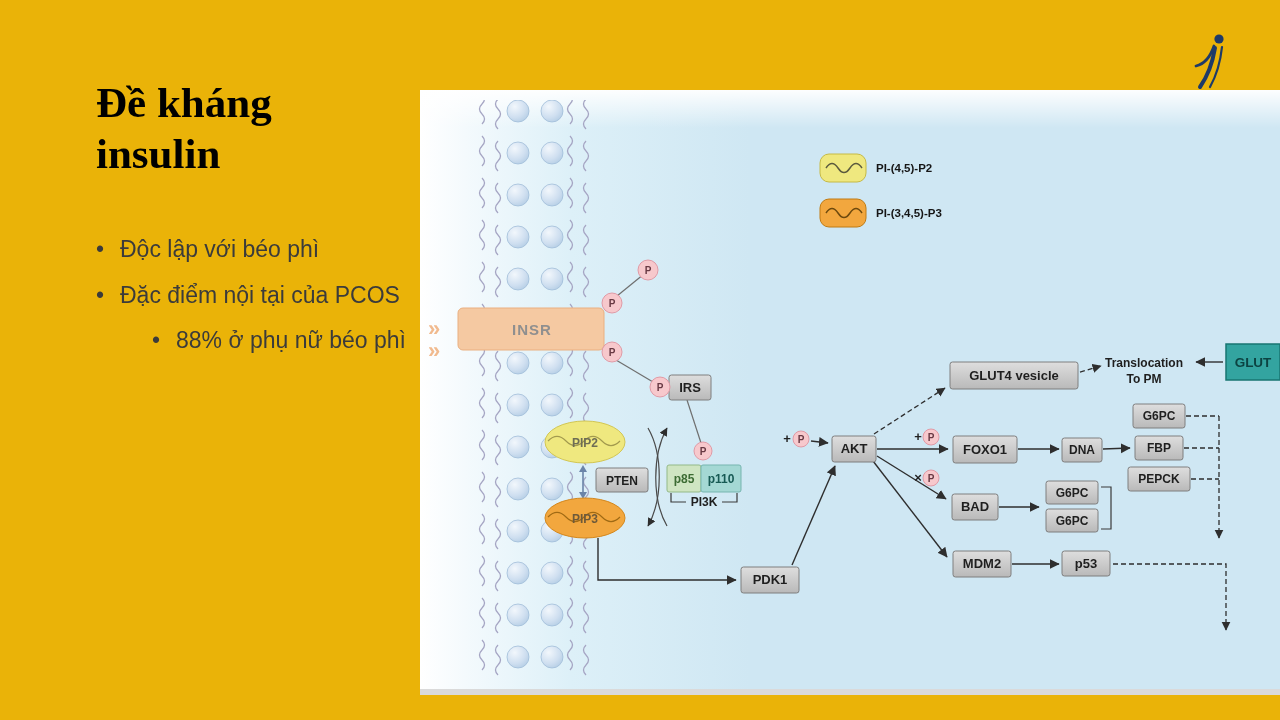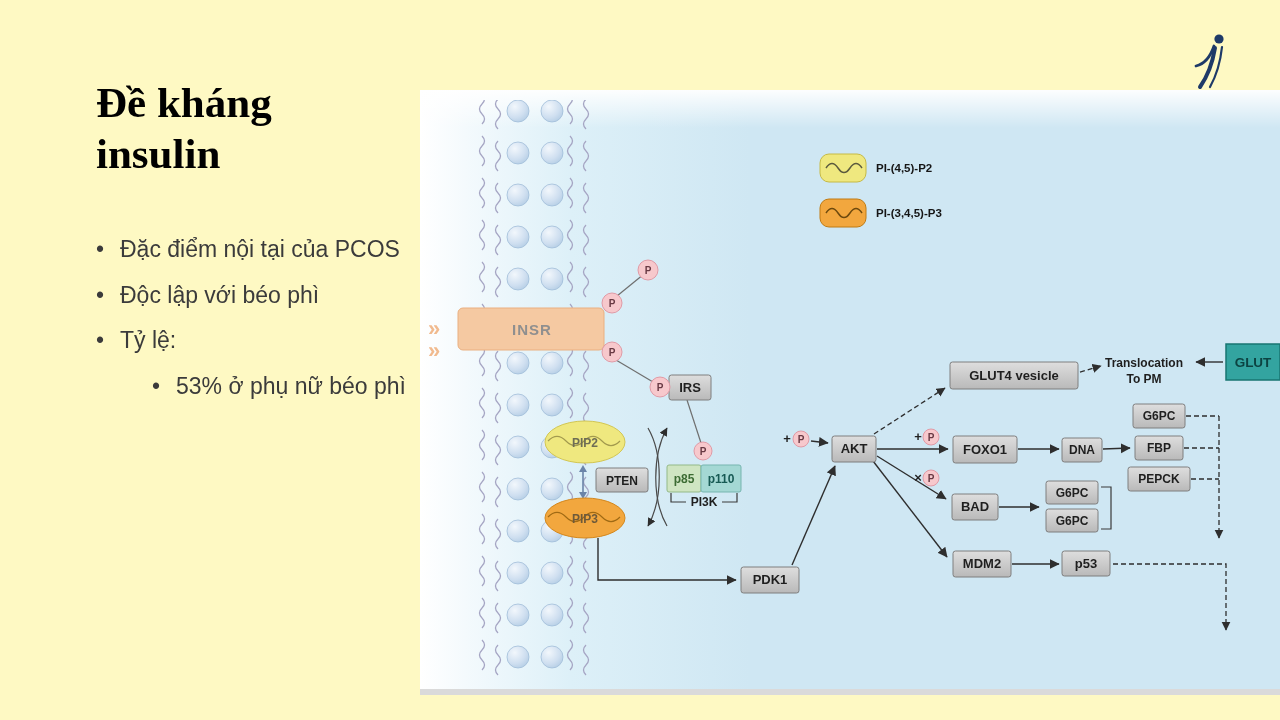--- a/index.html
+++ b/index.html
@@ -1,18 +1,18 @@
 <!DOCTYPE html>
 <html><head>
 <meta charset="utf-8">
 <style>
   *{margin:0;padding:0;box-sizing:border-box}
   html,body{width:1280px;height:720px;background:#fff;overflow:hidden;
     font-family:"Liberation Sans",sans-serif}
-  .slide{position:relative;width:1280px;height:720px;background:#fef9c3}
+  .slide{position:relative;width:1280px;height:720px;background:#eab308}
 
   .logo{position:absolute;left:1192px;top:30px;width:42px;height:60px}
 
   .left{position:absolute;left:96px;top:78px;width:340px}
   .title{font-family:"Liberation Serif",serif;font-weight:700;font-size:43px;
     line-height:1.18;color:#000;width:265px}
   .bullets{margin-top:56px}
   .b{display:flex;color:#3b3b3b;font-size:23px;line-height:1.28;margin-bottom:16px}
   .b .mark{width:24px;flex:none}
   .b .mark::before{content:"•"}
@@ -65,33 +65,29 @@
       <path d="M3,36 C11,34 17,28 21,16" stroke="#1e3a68" stroke-width="2.8" fill="none" stroke-linecap="round"></path>
       <path d="M17,57 C22,48 27,36 29,17" stroke="#1e3a68" stroke-width="2.2" fill="none" stroke-linecap="round"></path>
     </svg>
   </div>
 
   <div class="left">
     <h1 class="title">Đề kháng insulin</h1>
     <div class="bullets">
       <div class="b l1">
           <span class="mark"></span>
-          <span class="txt">Đặc điểm nội tại của PCOS</span>
-        </div>
-      <div class="b l1">
-          <span class="mark"></span>
           <span class="txt">Độc lập với béo phì</span>
         </div>
       <div class="b l1">
           <span class="mark"></span>
-          <span class="txt">Tỷ lệ:</span>
+          <span class="txt">Đặc điểm nội tại của PCOS</span>
         </div>
       <div class="b l2">
           <span class="mark"></span>
-          <span class="txt">53% ở phụ nữ béo phì</span>
+          <span class="txt">88% ở phụ nữ béo phì</span>
         </div>
     </div>
   </div>
 
   <div class="diagram">
     <svg width="860" height="600" viewBox="0 0 860 600">
       <defs>
         <linearGradient id="gb" x1="0" y1="0" x2="0" y2="1">
           <stop offset="0" stop-color="#dedede"></stop>
             <stop offset="1" stop-color="#b9b9b9"></stop>

